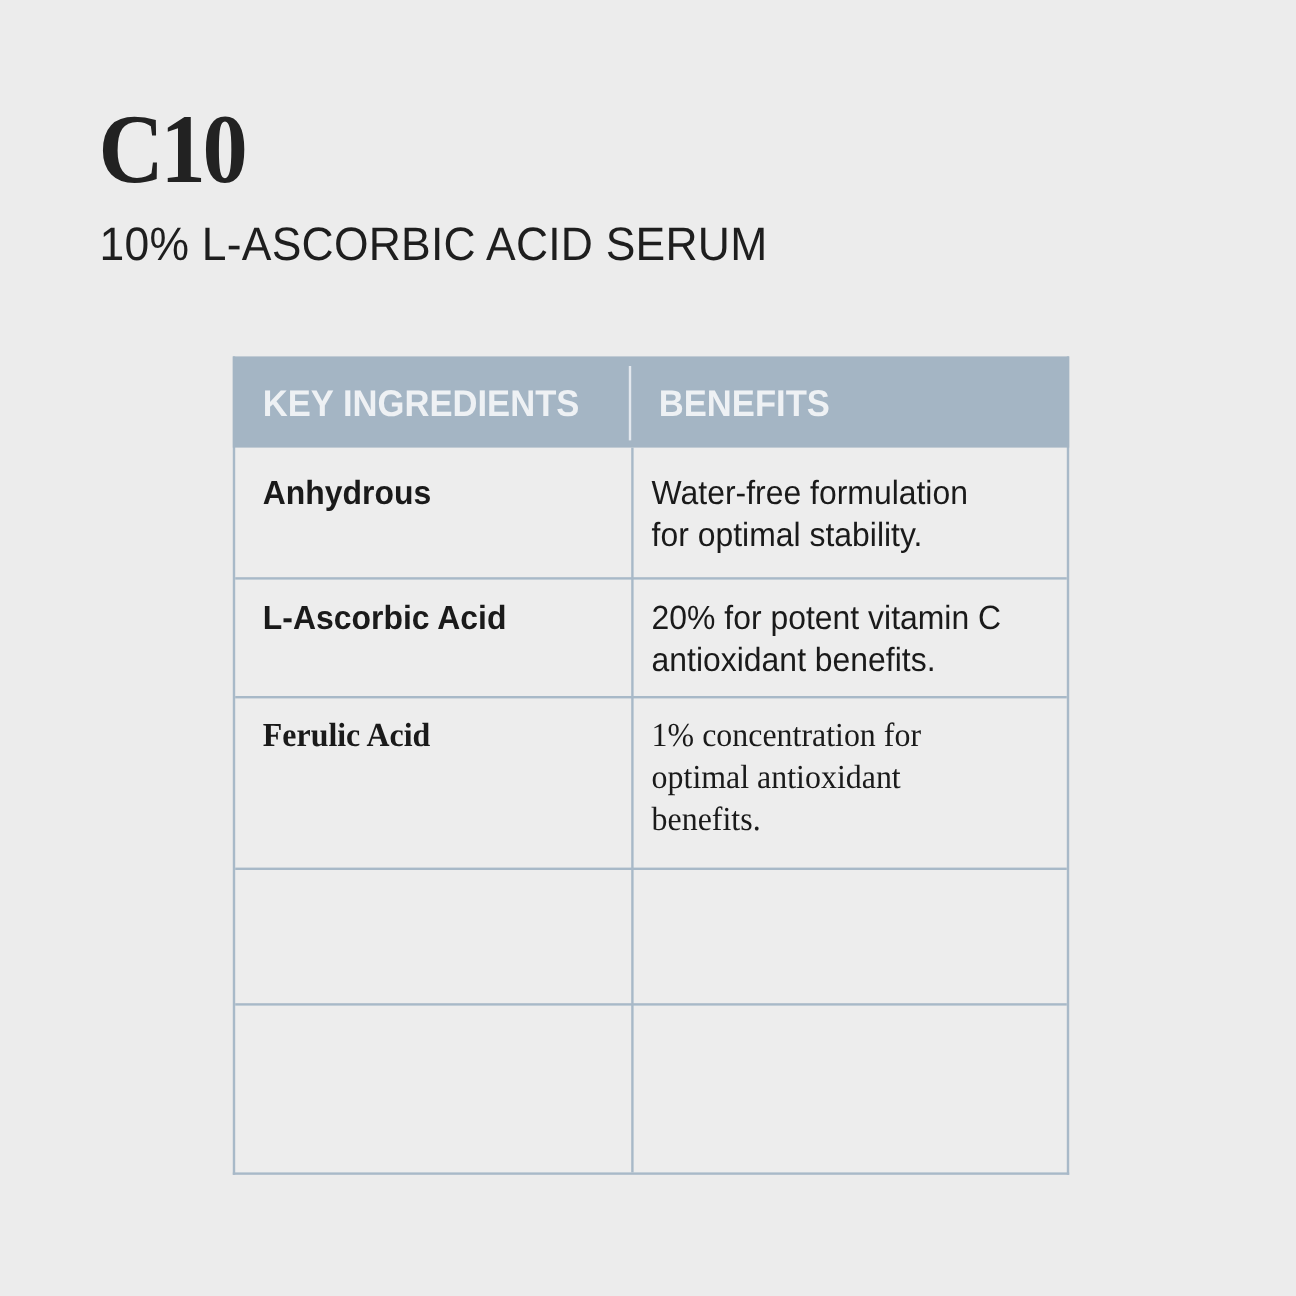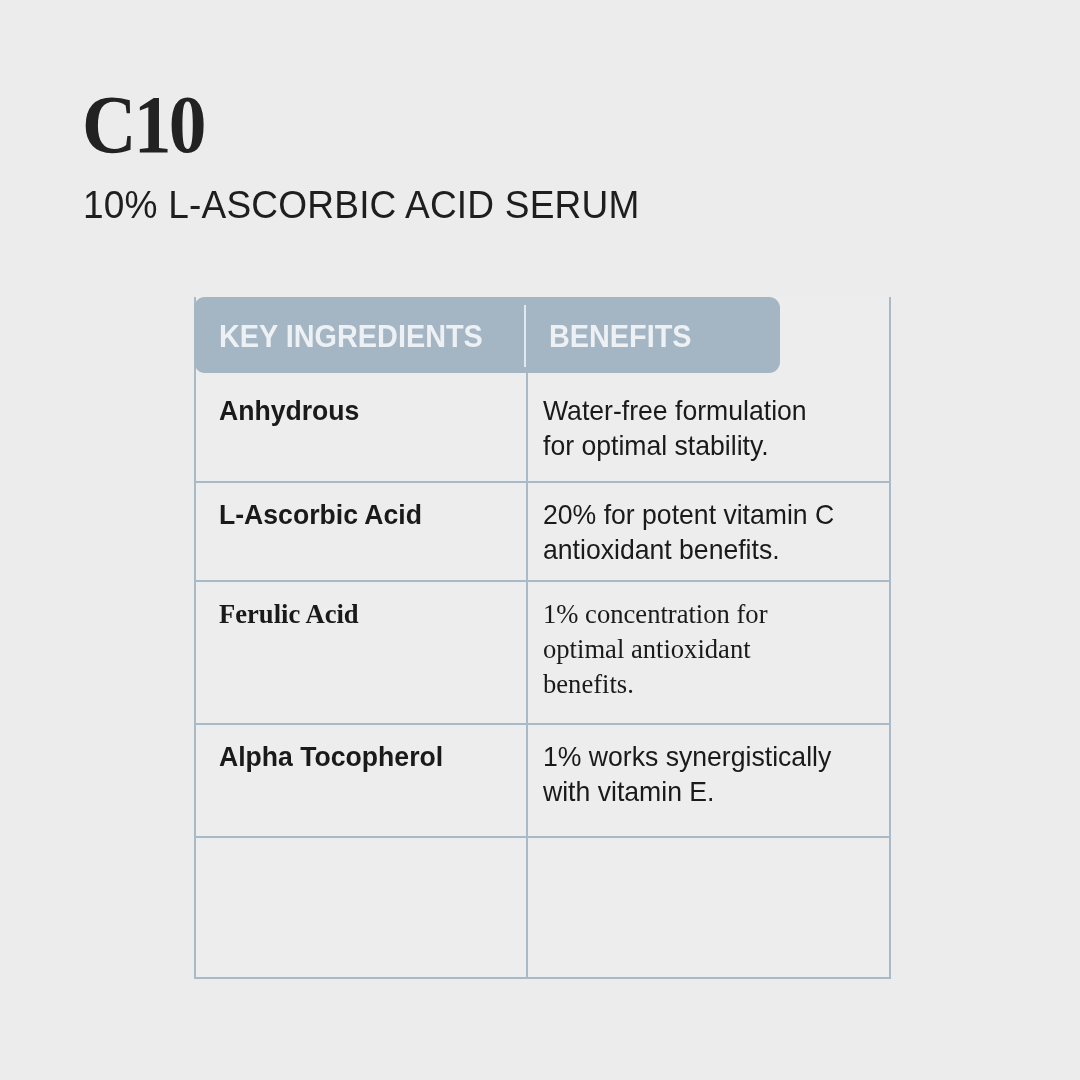--- a/index.html
+++ b/index.html
@@ -48,24 +48,23 @@
     height: 682px;
     box-sizing: border-box;
     border: 2px solid #a8b9c8;
     border-top: none;
     background: #ededed;
   }
   .thead {
     position: absolute;
     left: -2px;
     top: 0;
-    width: 586px;
+    width: 697px;
     height: 76px;
     background: #a4b5c4;
-    border-radius: 11px;
   }
   .th {
     position: absolute;
     top: 24px;
     font-size: 31px;
     font-weight: bold;
     color: #eef1f4;
     line-height: 1;
     white-space: nowrap;
     transform: scaleX(0.93);
@@ -161,22 +160,15 @@
   <div class="row" style="top:285px;height:142px;font-family:Liberation Serif, serif;">
     <div class="ingredient" style="top:14px;">Ferulic Acid</div>
     <div class="benefit" style="top:14px;">
       <span>1% concentration for</span>
       <span>optimal antioxidant</span>
       <span>benefits.</span>
     </div>
   </div>
   <div class="row-line" style="top:426px;"></div>
 
-  <div class="row" style="top:428px;height:112px;">
-    <div class="ingredient" style="top:14px;">Alpha Tocopherol</div>
-    <div class="benefit" style="top:14px;">
-      <span>1% works synergistically</span>
-      <span>with vitamin E.</span>
-    </div>
-  </div>
   <div class="row-line" style="top:539px;"></div>
 
 </div>
 
 </body></html>

